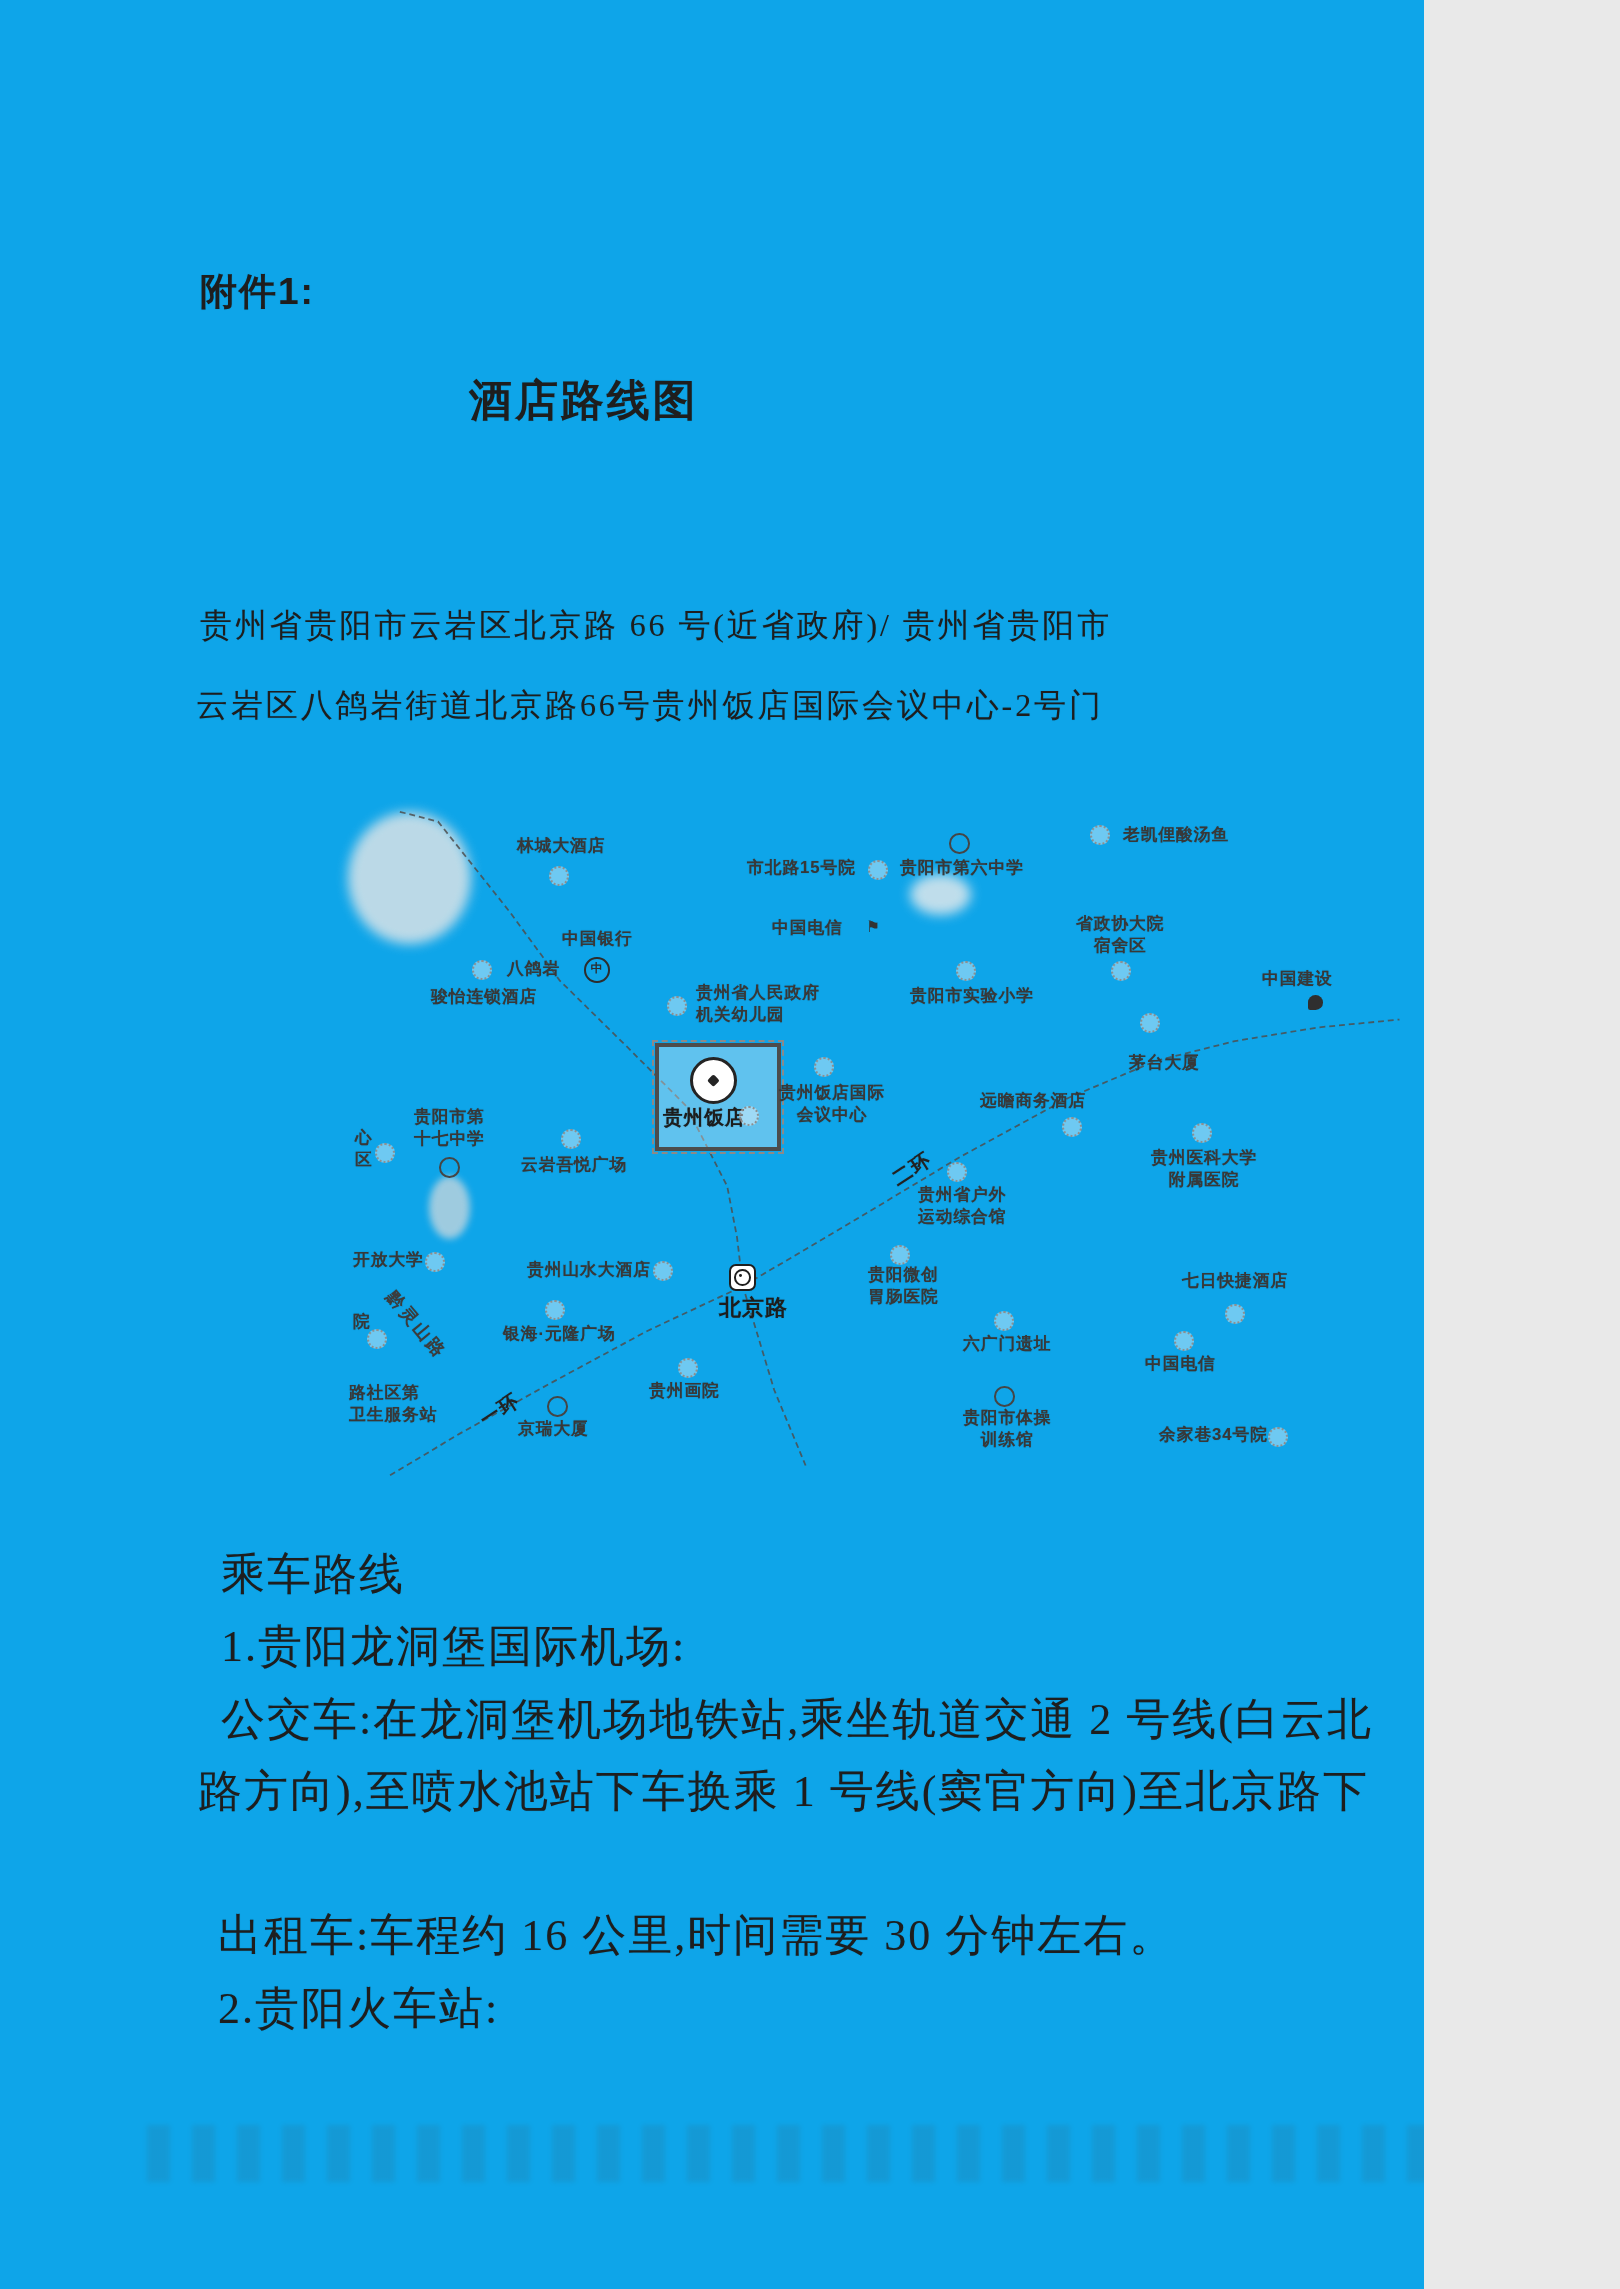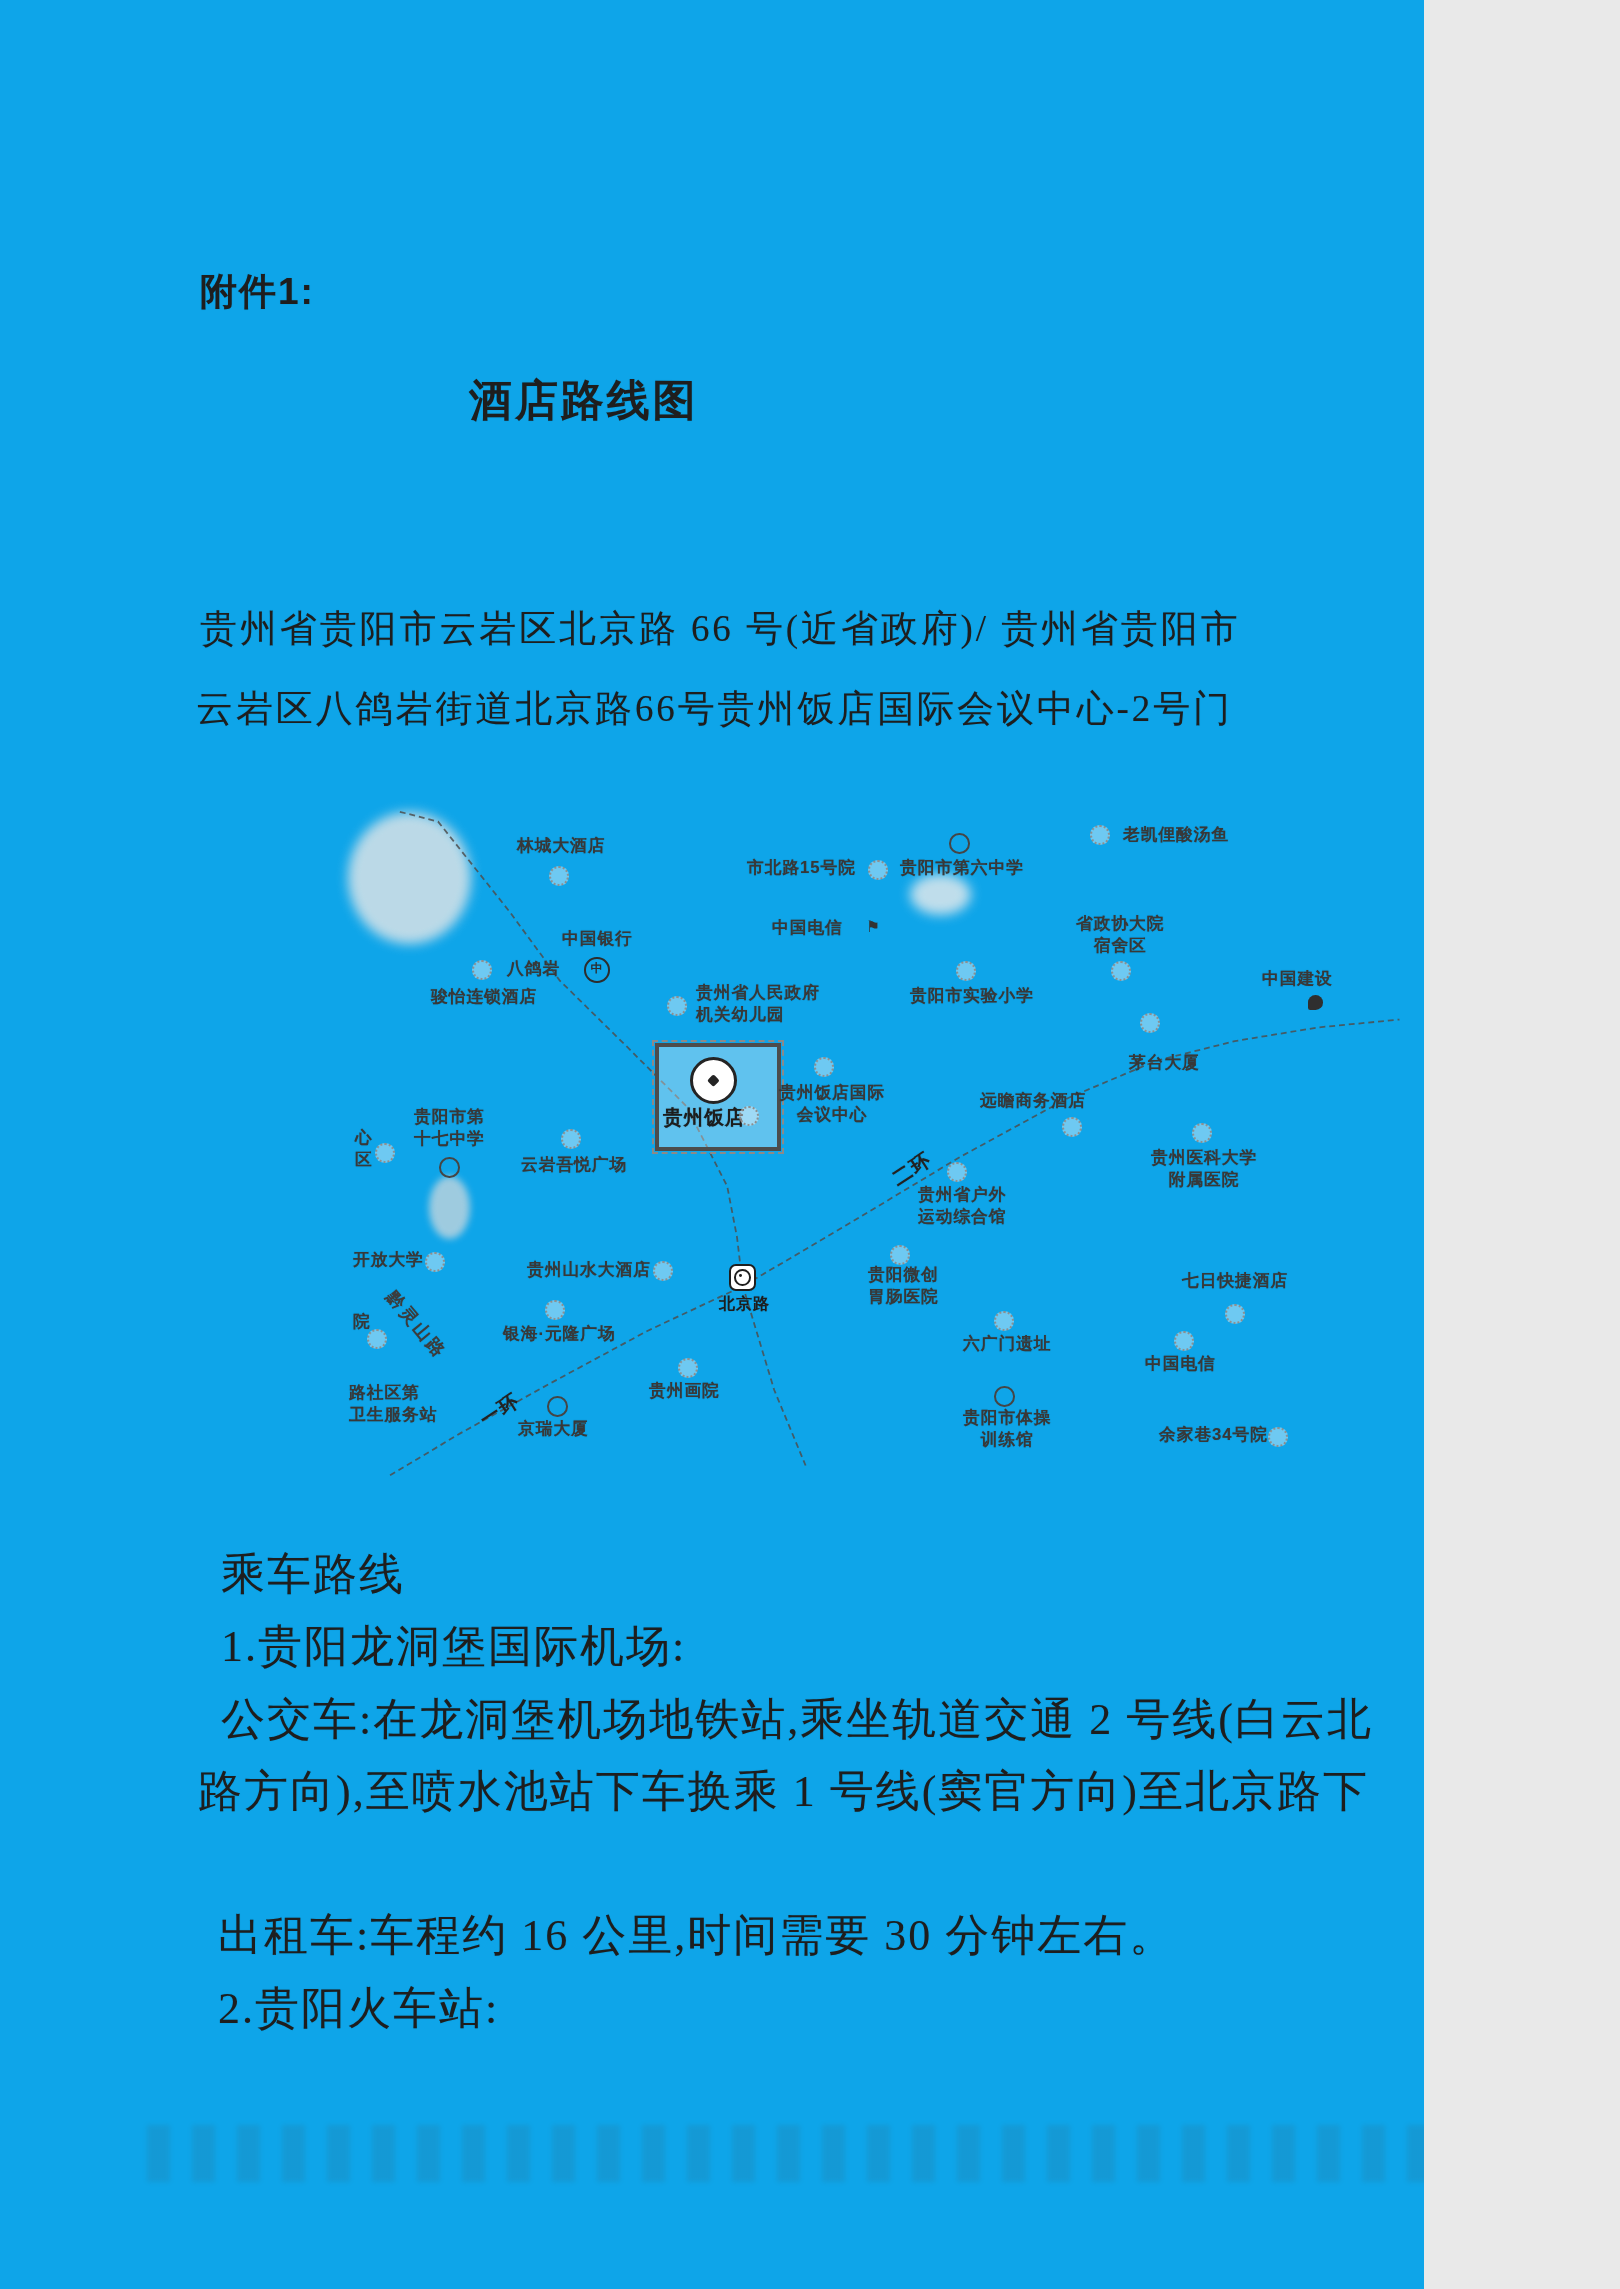--- a/index.html
+++ b/index.html
@@ -2,29 +2,29 @@
 <html><head>
 <meta charset="utf-8">
 <style>
   html,body{margin:0;padding:0;background:#e9e9e9;}
   .page{position:relative;width:1424px;height:2290px;background:#0ea5e9;overflow:hidden;
         font-family:"Liberation Serif", serif;color:#1e1e1e;}
   .txt{position:absolute;white-space:nowrap;text-shadow:0 0 1px rgba(0,0,0,.22);}
   .attach{font-family:"Liberation Sans",sans-serif;font-weight:700;font-size:37px;letter-spacing:2px;}
   .title{font-family:"Liberation Sans",sans-serif;font-weight:700;font-size:43px;letter-spacing:2.9px;}
   .subtitle{font-size:39px;letter-spacing:2px;}
-  .addr{font-size:37px;letter-spacing:2.9px;text-align:center;}
+  .addr{font-size:32px;letter-spacing:2.9px;text-align:center;}
   .bodyline{font-size:44px;letter-spacing:2px;}
   
   .map{position:absolute;left:0;top:0;width:1620px;height:2290px;pointer-events:none;}
   .roads{position:absolute;left:0;top:0;}
   .place{position:absolute;font-family:"Liberation Sans",sans-serif;font-weight:600;font-size:16.7px;
          line-height:1.3;color:#383838;white-space:pre-line;letter-spacing:1px;
          text-shadow:0 0 1px rgba(40,40,40,.4);}
-  .place.big{font-size:16px;font-weight:700;color:#1d1d1d;}
+  .place.big{font-size:22px;font-weight:700;color:#1d1d1d;}
   .place.road-label{font-size:19.6px;font-weight:700;color:#222;letter-spacing:2px;transform-origin:left center;}
   .place.road-label-sm{font-size:17.6px;font-weight:700;color:#3c3c3c;letter-spacing:2.9px;transform-origin:left center;}
   .icon{position:absolute;box-sizing:border-box;}
   .icon.circle{width:19.6px;height:19.6px;border:2px dotted #8f8f8f;border-radius:50%;background:rgba(255,255,255,.4);}
   .icon.circle2{width:20.6px;height:20.6px;border:2.9px solid #454545;border-radius:50%;}
   .icon.boc{width:25.5px;height:25.5px;border:2.9px solid #2d2d2d;border-radius:50%;
             font:700 11.8px/19.6px "Liberation Sans",sans-serif;text-align:center;color:#2d2d2d;}
   .icon.ccb{width:14.7px;height:14.7px;background:#2f2f2f;border-radius:50% 50% 50% 15%;}
   .icon.flag{font:700 15.7px/15.7px "DejaVu Sans",sans-serif;color:#333;border:none;}
   .icon.metro{width:26.5px;height:26.5px;border:2.9px solid #1e1e1e;border-radius:6.9px;

